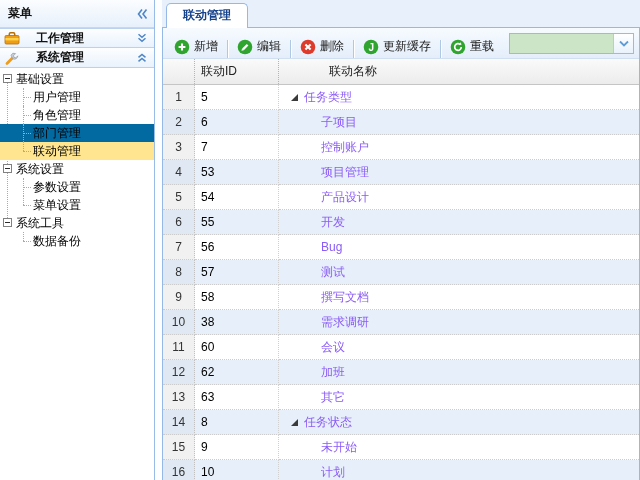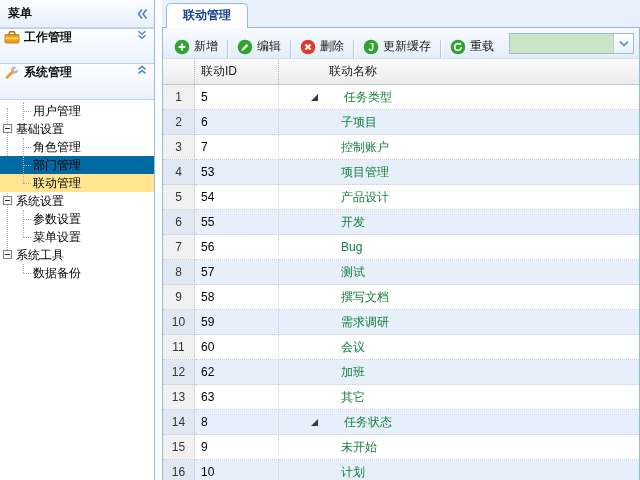--- a/index.html
+++ b/index.html
@@ -18,21 +18,21 @@
   }
   .side-header {
     height:28px; display:flex; align-items:center;
     padding:0 6px 0 8px;
     background:linear-gradient(#fbfdff,#e7f0fb);
     border-bottom:1px solid #c7d8ee;
     font-weight:bold; color:#111;
   }
   .side-header .spacer { flex:1; }
   .acc-header {
-    height:36px; display:flex; align-items:flex-start; gap:4px;
+    height:20px; display:flex; align-items:center; gap:16px;
     padding:0 6px 0 4px;
     background:linear-gradient(#fdfeff,#e9f2fc);
     border-top:1px solid #bcd2ec; border-bottom:1px solid #bcd2ec;
     font-weight:bold; color:#111; cursor:pointer;
   }
   .acc-header + .acc-header { border-top:none; }
   .acc-header .spacer { flex:1; }
   .tree { position:relative; padding-top:2px; }
   .tree::before {
     content:""; position:absolute; left:7px; top:8px; height:146px;
@@ -116,21 +116,21 @@
   .grid-rows { flex:1; overflow:hidden; }
   .grid-row { height:25px; display:flex; background:#fff; cursor:pointer; }
   .grid-row.alt { background:#e7f0fa; }
   .gc { display:flex; align-items:center; border-bottom:1px dotted #ccc; overflow:hidden; white-space:nowrap; }
   .gc-rownum {
     width:32px; justify-content:center; color:#333;
     background:#f1f1f1; border-right:1px dotted #c0c0c0;
   }
   .grid-row.alt .gc-rownum { background:#e0e9f3; }
   .gc-id { width:84px; padding-left:6px; border-right:1px dotted #d0d0d0; color:#000; }
-  .gc-name { flex:1; color:#15803d;gap:20px; }
+  .gc-name { flex:1; color:#8b5cf6; }
   .gc-name .indent-parent { width:12px; flex:0 0 12px; }
   .gc-name .indent-child { width:42px; flex:0 0 42px; }
   .tg-triangle {
     width:0; height:0; flex:0 0 auto;
     border-left:7px solid transparent; border-bottom:7px solid #3a3a3a;
     margin-right:6px;
   }
   svg { display:block; flex:0 0 auto; }
 </style>
 </head>
@@ -174,26 +174,26 @@
     <span>系统管理</span>
     <span class="spacer"></span>
     <span>
       <svg width="12" height="12" viewBox="0 0 12 12">
           <path d="M2.5 5.4l3.5-3 3.5 3M2.5 9.4l3.5-3 3.5 3" stroke="#4e86c8" stroke-width="1.5" fill="none"></path>
         </svg>
     </span>
   </div>
 
   <div class="tree">
-      <div class="tree-item child">
-        <span>用户管理</span>
-      </div>
       <div class="tree-item root">
         <span class="minusbox"></span>
         <span>基础设置</span>
+      </div>
+      <div class="tree-item child">
+        <span>用户管理</span>
       </div>
       <div class="tree-item child">
         <span>角色管理</span>
       </div>
       <div class="tree-item child hover">
         <span>部门管理</span>
       </div>
       <div class="tree-item child selected last">
         <span>联动管理</span>
       </div>
@@ -370,21 +370,21 @@
           <div class="grid-row">
             <div class="gc gc-rownum">9</div>
             <div class="gc gc-id">58</div>
             <div class="gc gc-name">
               <span class="indent-child"></span>
               <span>撰写文档</span>
             </div>
           </div>
           <div class="grid-row alt">
             <div class="gc gc-rownum">10</div>
-            <div class="gc gc-id">59</div>
+            <div class="gc gc-id">38</div>
             <div class="gc gc-name">
               <span class="indent-child"></span>
               <span>需求调研</span>
             </div>
           </div>
           <div class="grid-row">
             <div class="gc gc-rownum">11</div>
             <div class="gc gc-id">60</div>
             <div class="gc gc-name">
               <span class="indent-child"></span>

